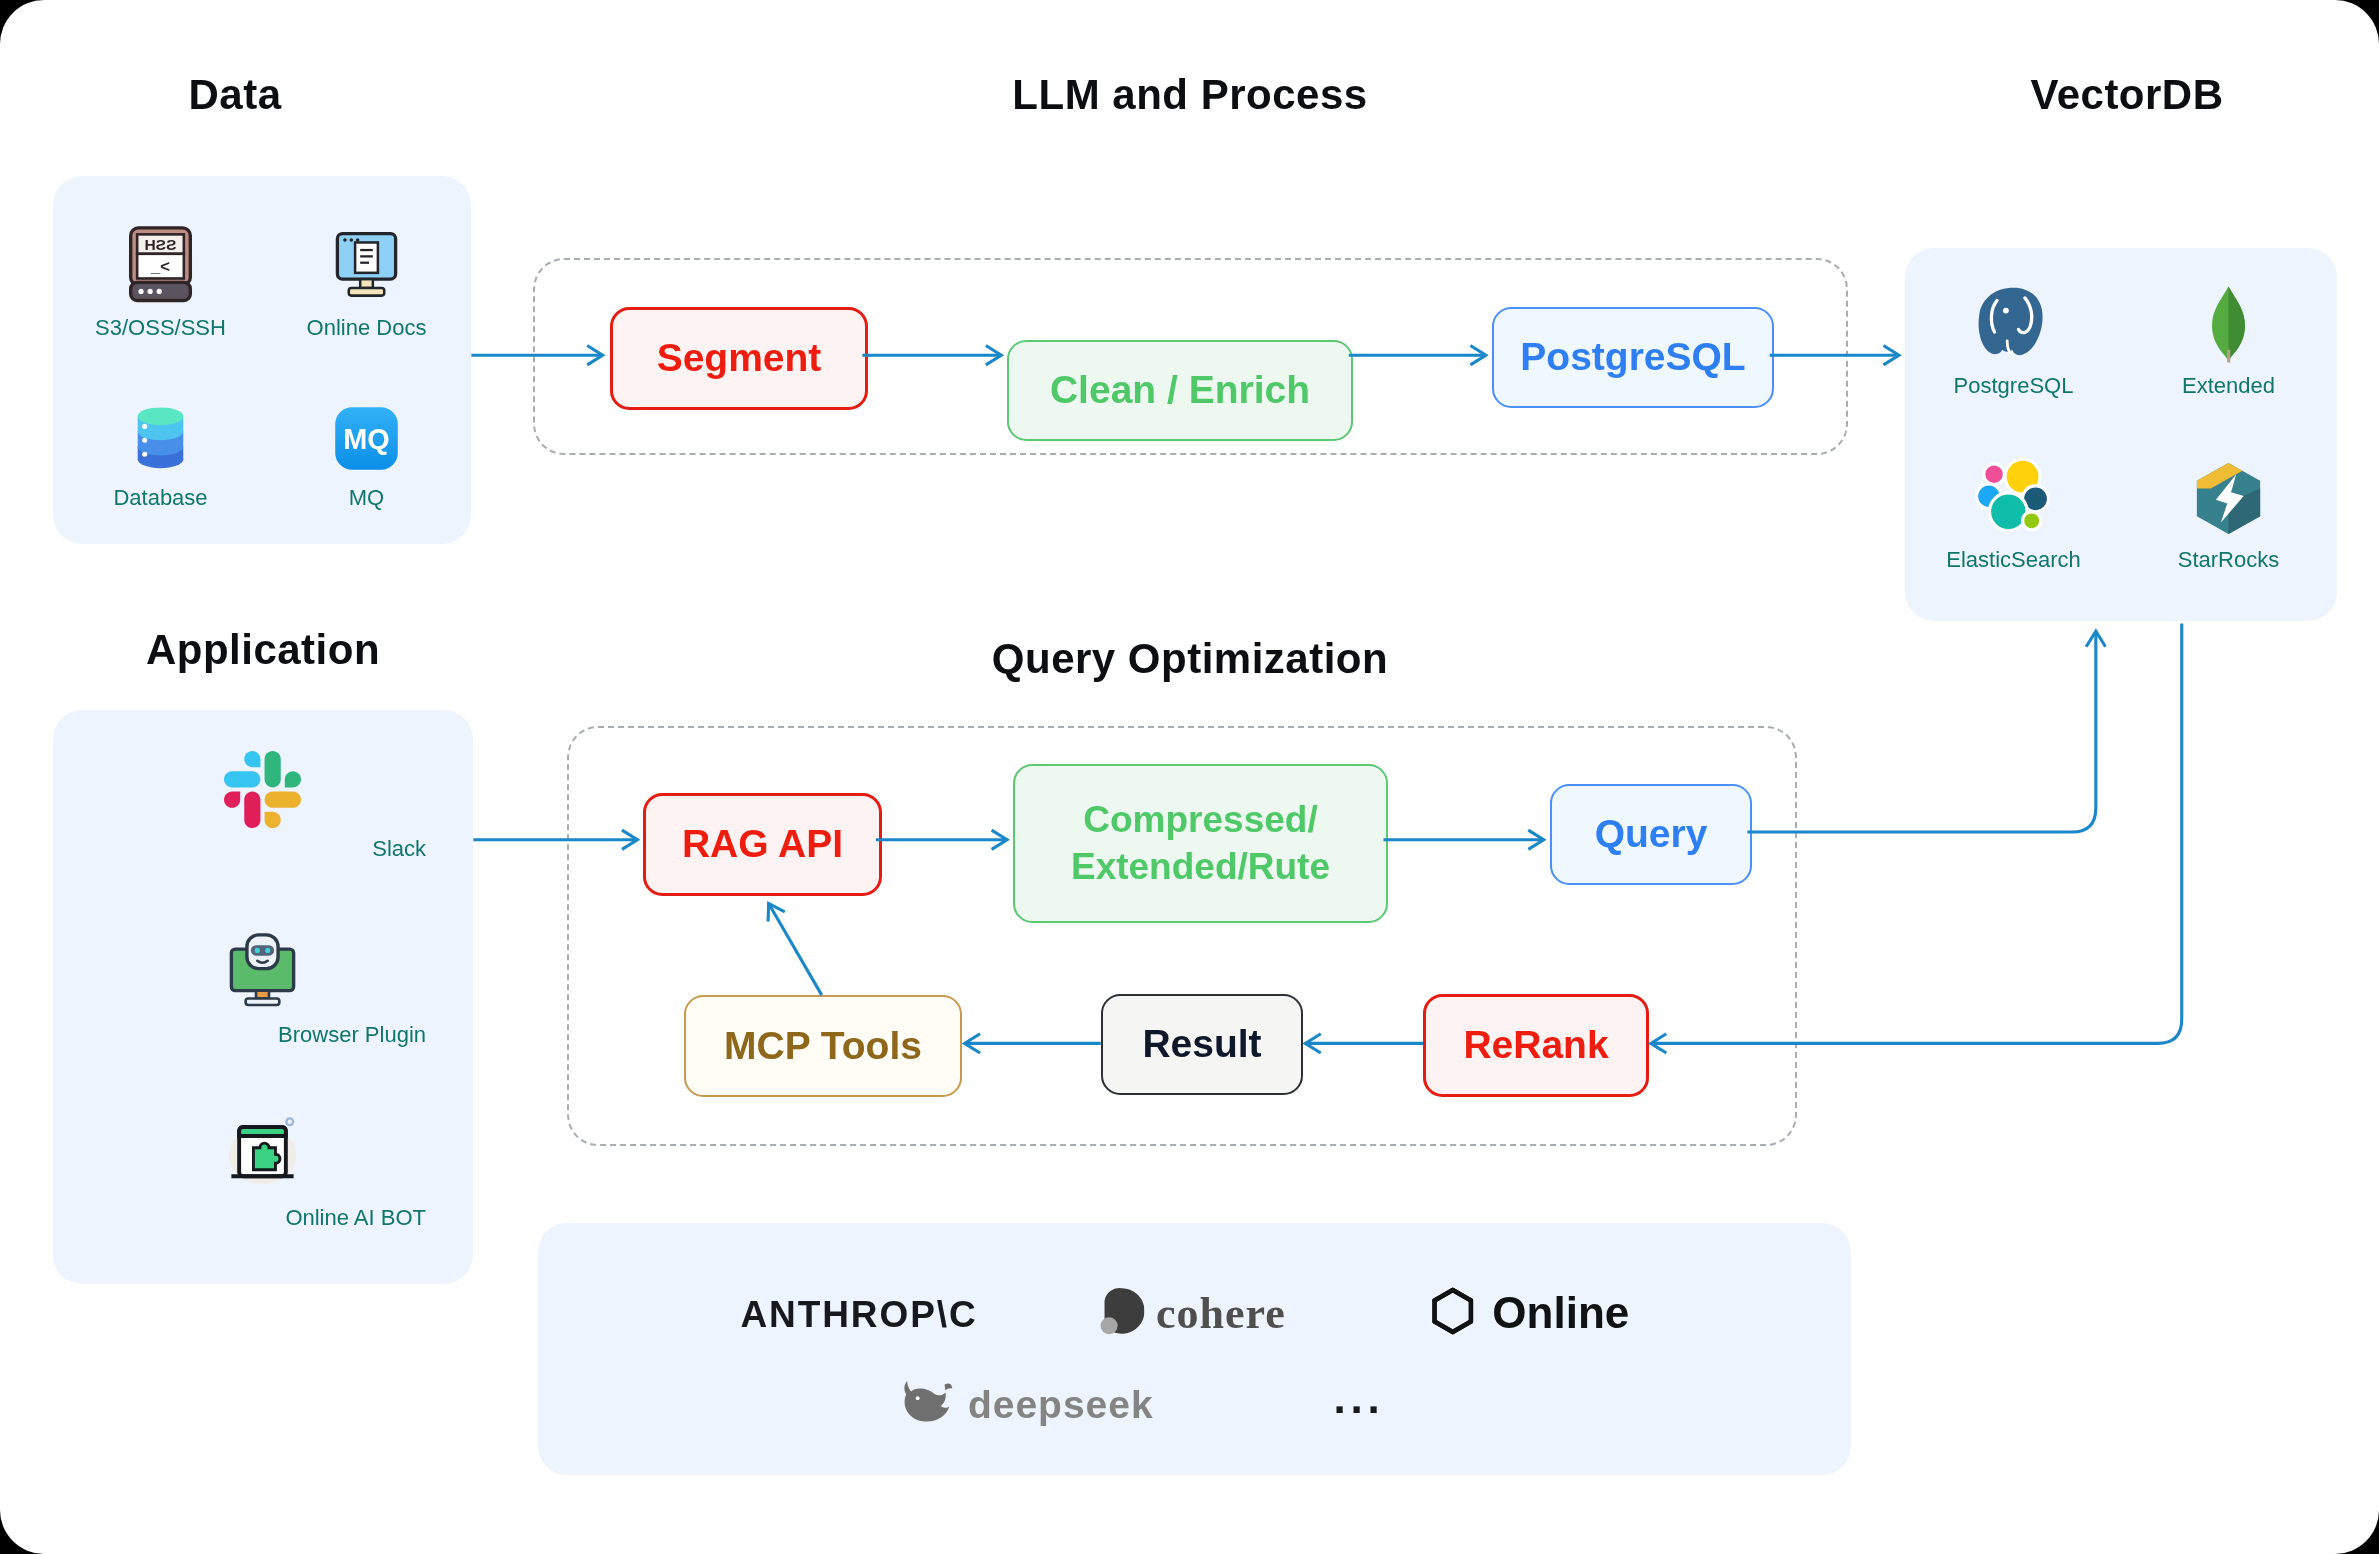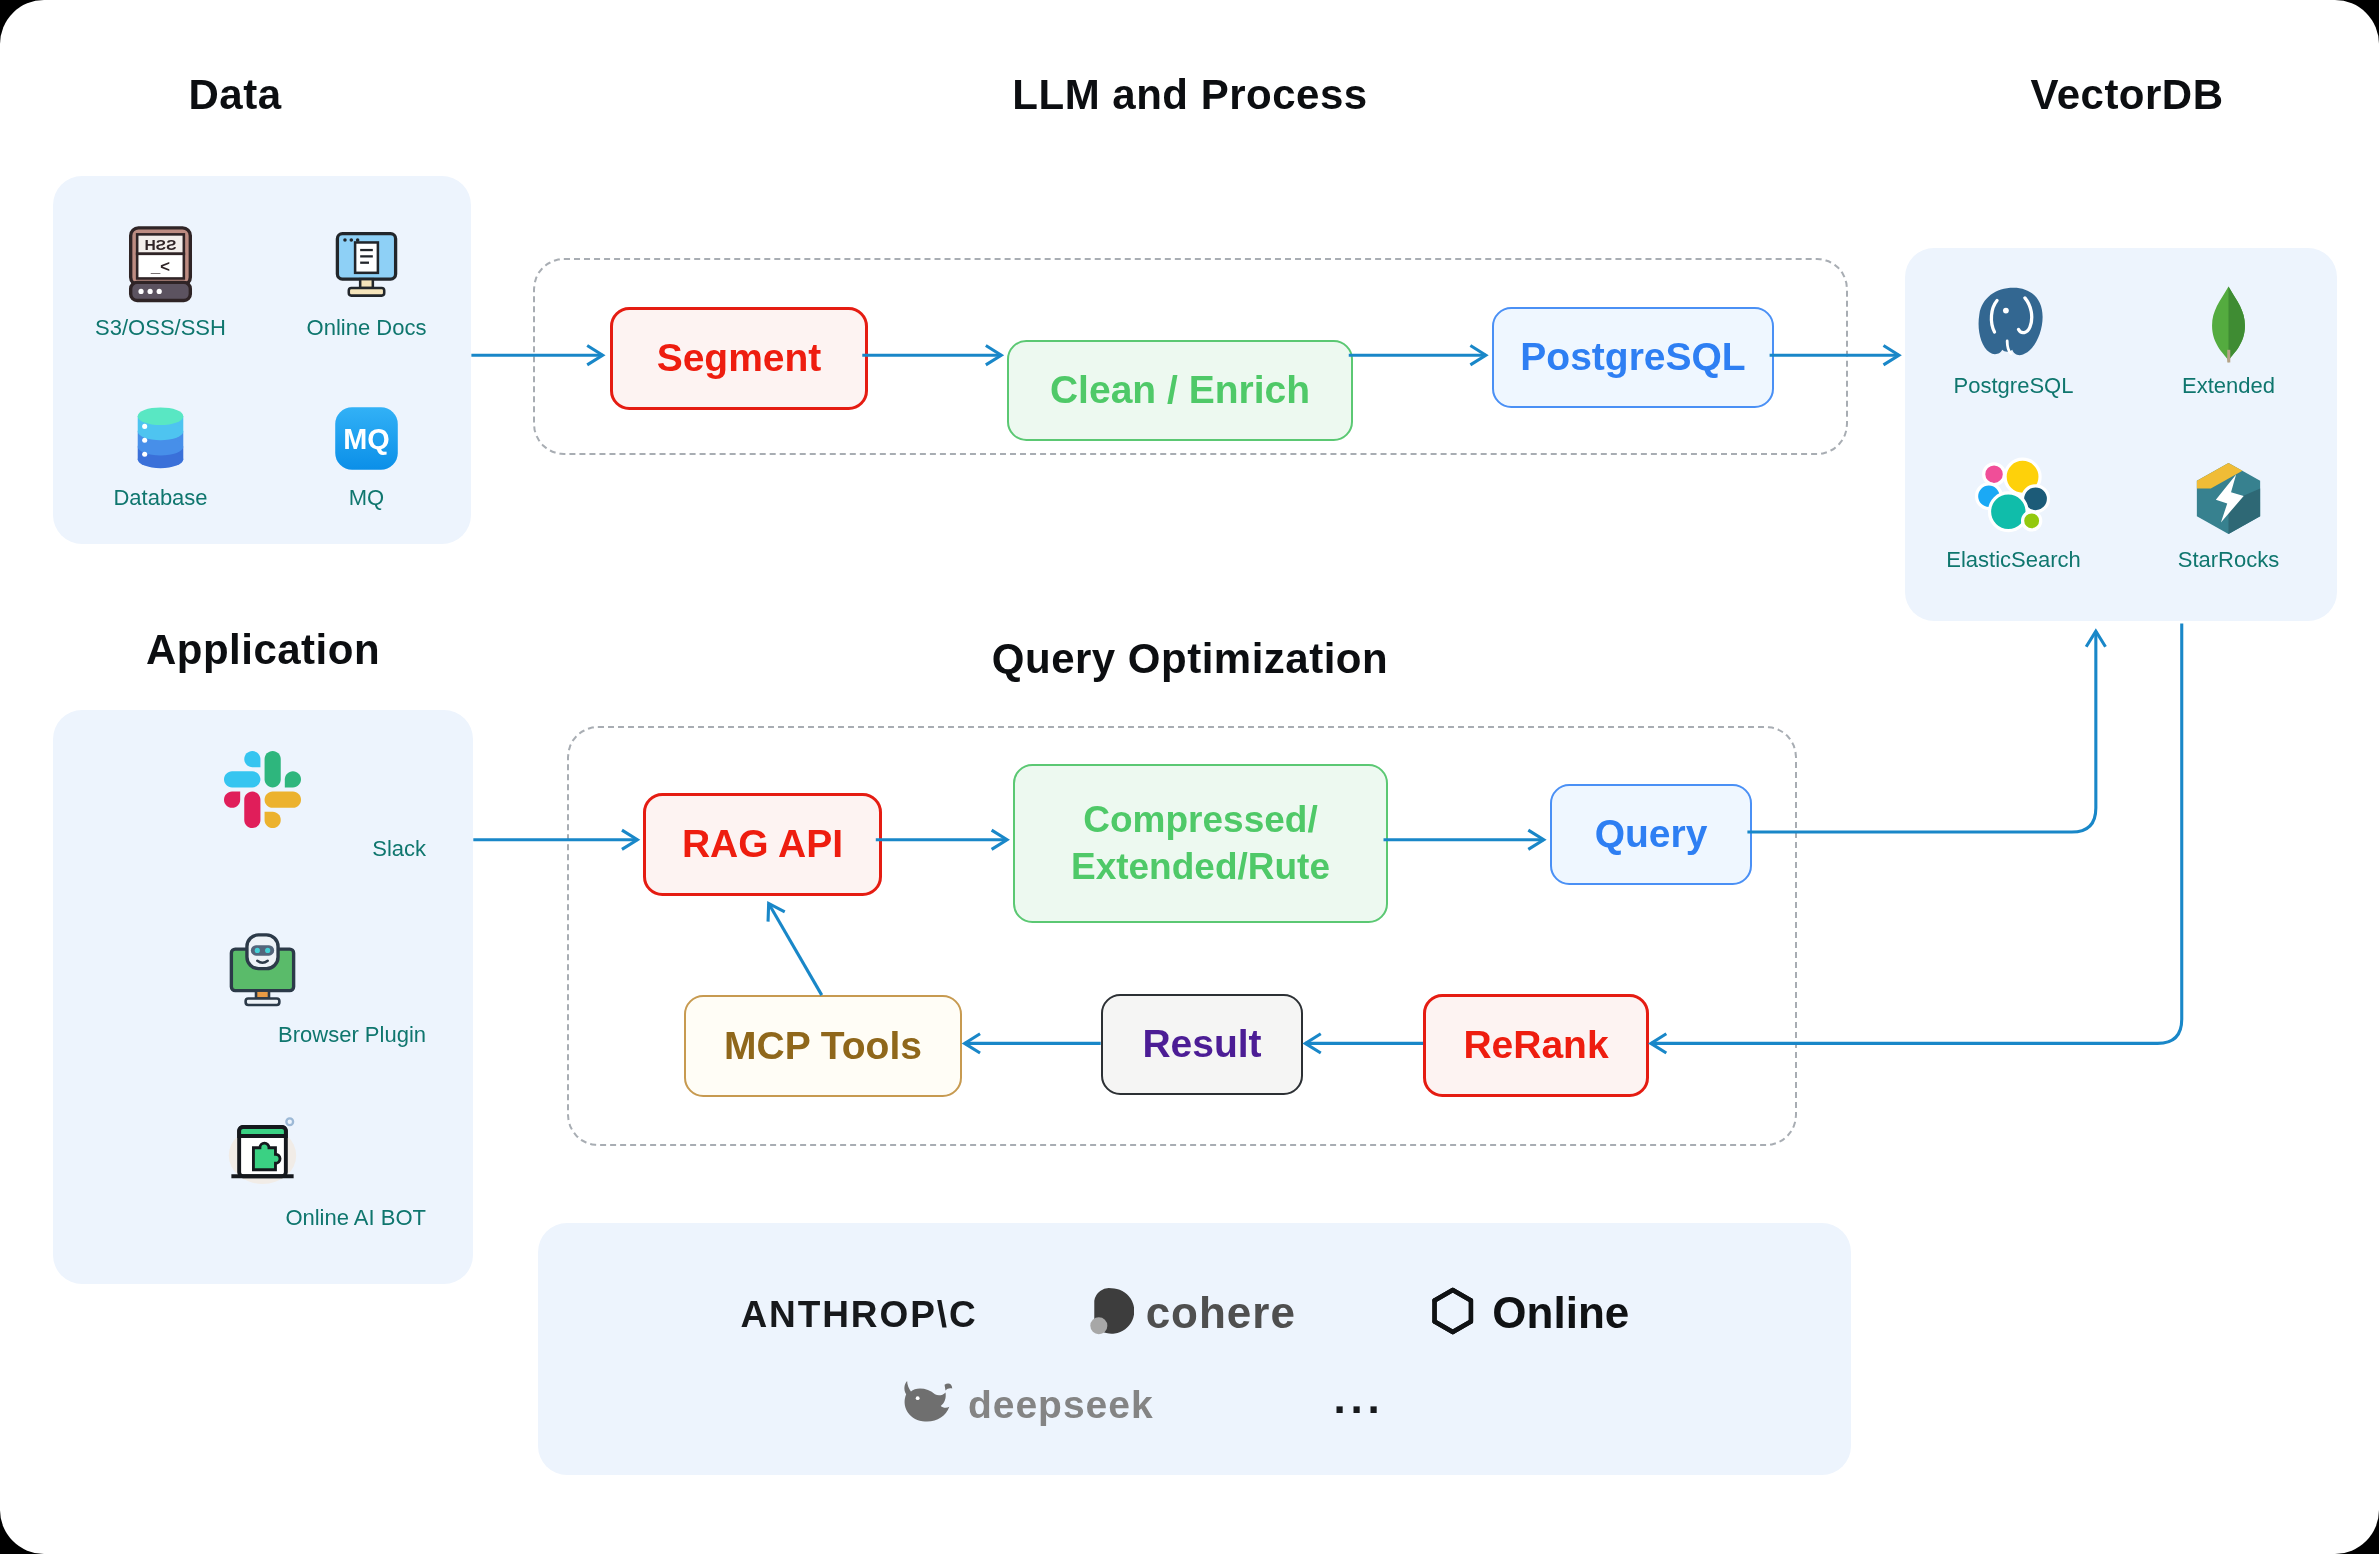--- a/index.html
+++ b/index.html
@@ -33,36 +33,36 @@
   #pi-pg{left:1917px;top:280px;} #pi-mongo{left:2132px;top:280px;}
   #pi-es{left:1917px;top:454px;} #pi-sr{left:2132px;top:454px;}
   #pi-slack{left:98px;top:743px;} #pi-bp{left:98px;top:929px;} #pi-bot{left:98px;top:1112px;}
 
   .node{position:absolute;display:flex;flex-direction:column;justify-content:center;align-items:center;border-radius:19.3px;font-weight:800;white-space:nowrap;}
   .node span{display:block;line-height:1.25;}
   .n-red{border:3.4px solid #e51c12;background:#fdf3f2;color:#ee1d0f;}
   .n-green{border:2.9px solid #5bc873;background:#edf9f0;color:#4fc968;}
   .n-blue{border:2.9px solid #4a90f5;background:#eff7ff;color:#2e7ff3;}
   .n-gold{border:2.9px solid #c79a50;background:#fffdf6;color:#8f671b;}
-  .n-dark{border:2.9px solid #2c3034;background:#f5f5f4;color:#4c1d95;}
+  .n-dark{border:2.9px solid #2c3034;background:#f5f5f4;color:#0f172a;}
   #node-segment{left:610px;top:307px;width:252px;height:97px;font-size:39px;}
   #node-clean{left:1007px;top:307px;width:342px;height:97px;font-size:39px;margin-top:33px;}
   #node-embedding{left:1492px;top:307px;width:278px;height:97px;font-size:39px;}
   #node-rag{left:643px;top:793px;width:233px;height:97px;font-size:39px;}
   #node-compressed{left:1013px;top:764px;width:371px;height:155px;font-size:37px;}
   #node-query{left:1550px;top:784px;width:198px;height:97px;font-size:39px;}
   #node-mcp{left:684px;top:995px;width:274px;height:98px;font-size:39px;}
   #node-result{left:1101px;top:994px;width:198px;height:97px;font-size:39px;}
   #node-rerank{left:1423px;top:994px;width:220px;height:97px;font-size:39px;}
 
   #arrow-layer{position:absolute;left:0;top:0;width:2379px;height:1554px;pointer-events:none;}
 
   .logo{position:absolute;transform:translate(-50%,-50%);display:flex;align-items:center;gap:11.6px;white-space:nowrap;}
   #logo-anthropic{left:859px;top:1315px;font-size:37px;font-weight:800;letter-spacing:1.9px;color:#17191c;}
-  #logo-cohere{left:1190px;top:1313px;}
+  #logo-cohere{left:1190px;top:1313px;font-family:Liberation Serif, serif;}
   #logo-cohere .t{font-size:44px;font-weight:600;color:#4f4f4f;letter-spacing:1px;}
   #logo-openai{left:1527px;top:1313px;}
   #logo-openai .t{font-size:44px;font-weight:700;color:#101214;}
   #logo-deepseek{left:1025px;top:1405px;}
   #logo-deepseek .t{font-size:39px;font-weight:600;color:#848484;letter-spacing:1px;}
   #logo-more{left:1359px;top:1398px;font-size:44px;font-weight:800;color:#17191c;letter-spacing:4.8px;}
 </style>
 </head>
 <body>
 

